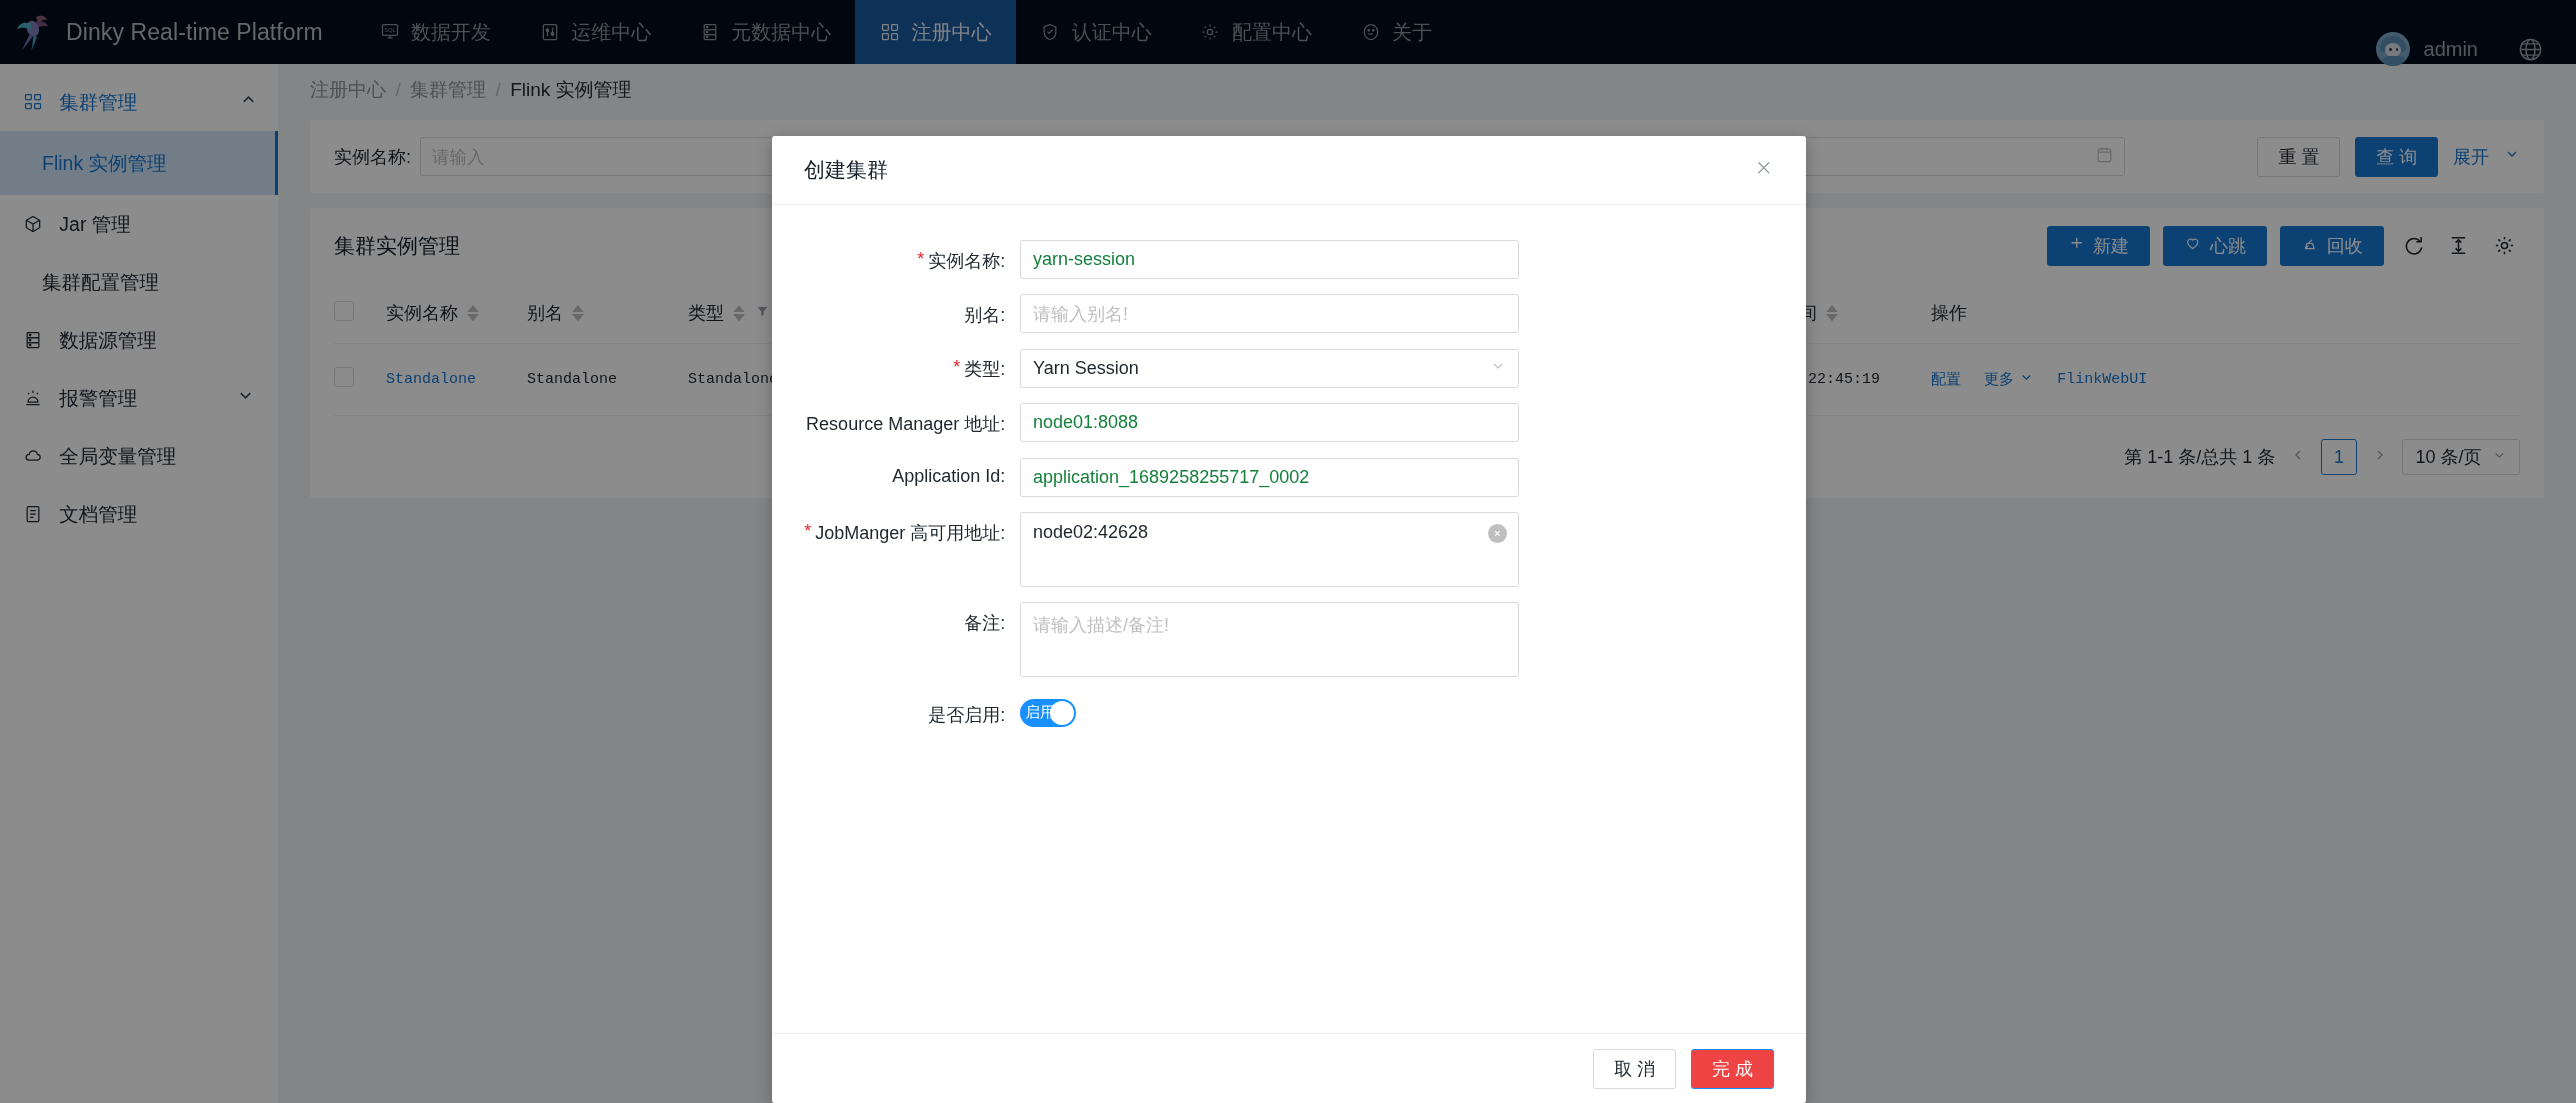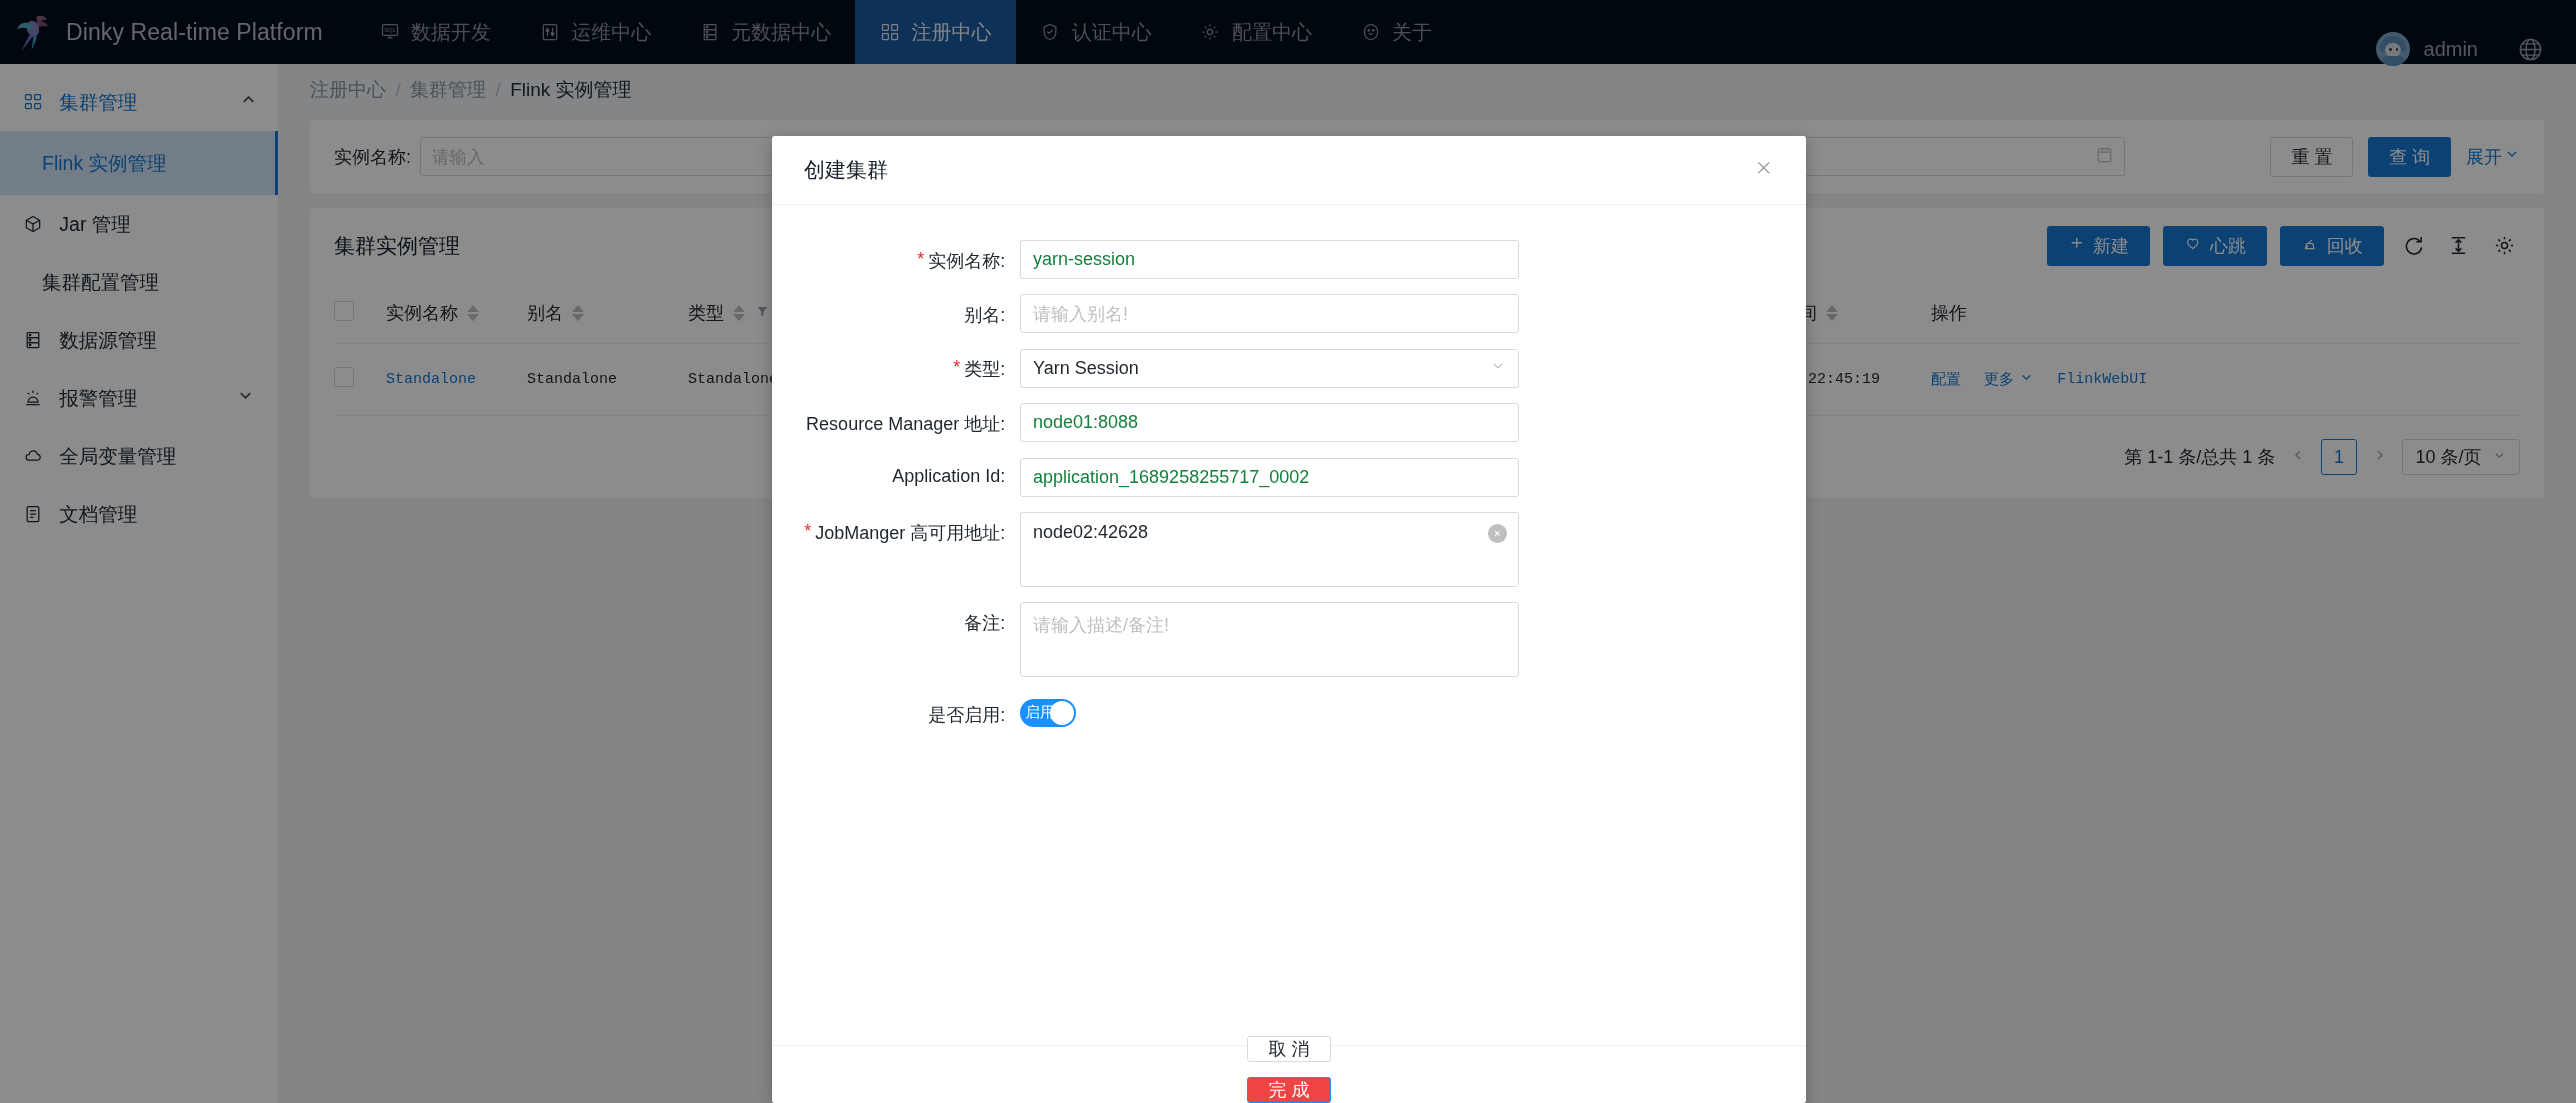--- a/index.html
+++ b/index.html
@@ -100,21 +100,21 @@
   }
   .finput.w1 { width: 497px; }
   .finput.w2 { width: 859px; justify-content:space-between; }
   .filter-actions { margin-left:auto; display:flex; align-items:center; gap:14.8px; }
   .btn {
     height:40px; border-radius:2.7px; display:flex; align-items:center; justify-content:center;
     padding: 0 20px; font-size:18px; cursor:pointer; white-space:nowrap;
   }
   .btn-default { border:0.7px solid #d9d9d9; background:#fff; color:#1f262d; }
   .btn-primary { background:#1677d2; color:#fff; border:0.7px solid #1677d2; }
-  .link-blue { color:#1677d2; font-size:18px; display:flex; align-items:center; gap:2px; cursor:pointer;}
+  .link-blue { color:#1677d2; font-size:18px; display:flex; align-items:center; gap:15px; cursor:pointer;}
 
   .table-card { margin-top: 14.8px; padding: 0 24px 23px 24px; }
   .table-head-row { height: 75px; display:flex; align-items:center; }
   .table-title { font-size: 21px; color:#16202a; }
   .table-tools { margin-left:auto; display:flex; align-items:center; gap:13.4px; }
   .icon-btn { width: 32px; height:32px; display:flex; align-items:center; justify-content:center; cursor:pointer;}
   .btn-icontext { display:flex; align-items:center; gap:8px; }
 
   table.grid { width:100%; border-collapse: collapse; }
   table.grid th {
@@ -150,23 +150,23 @@
     display:flex; flex-direction:column;
   }
   .modal-head {
     height: 69px; border-bottom:0.7px solid #f0f0f0;
     display:flex; align-items:center; padding: 0 32px;
   }
   .modal-title { font-size:21px; color:#17202a; }
   .modal-close { margin-left:auto; font-size:23px; color:#8c949c; cursor:pointer; line-height:1; }
   .modal-body { flex:1; padding: 35px 0 0 0; overflow:hidden; }
   .modal-foot {
-    height: 58px; border-top:0.7px solid #f0f0f0;
+    height: 70px; border-top:0.7px solid #f0f0f0;
     display:flex; align-items:center; justify-content:flex-end;
-    gap: 14.8px; padding: 0 32px; flex-direction: column;
+    gap: 14.8px; padding: 0 32px;
   }
 
   .frow { display:flex; margin-bottom: 15.4px; }
   .frow .flbl {
     width: 248px; text-align:right; padding-right: 14.8px; padding-top: 8.7px;
     font-size:18px; color:#1f262d; white-space:nowrap; flex:none;
     display:flex; justify-content:flex-end; align-items:flex-start; gap:4px;
   }
   .req { color:#e1272e; font-size:18px; line-height:1.2; }
   .fctl { width: 499px; }

